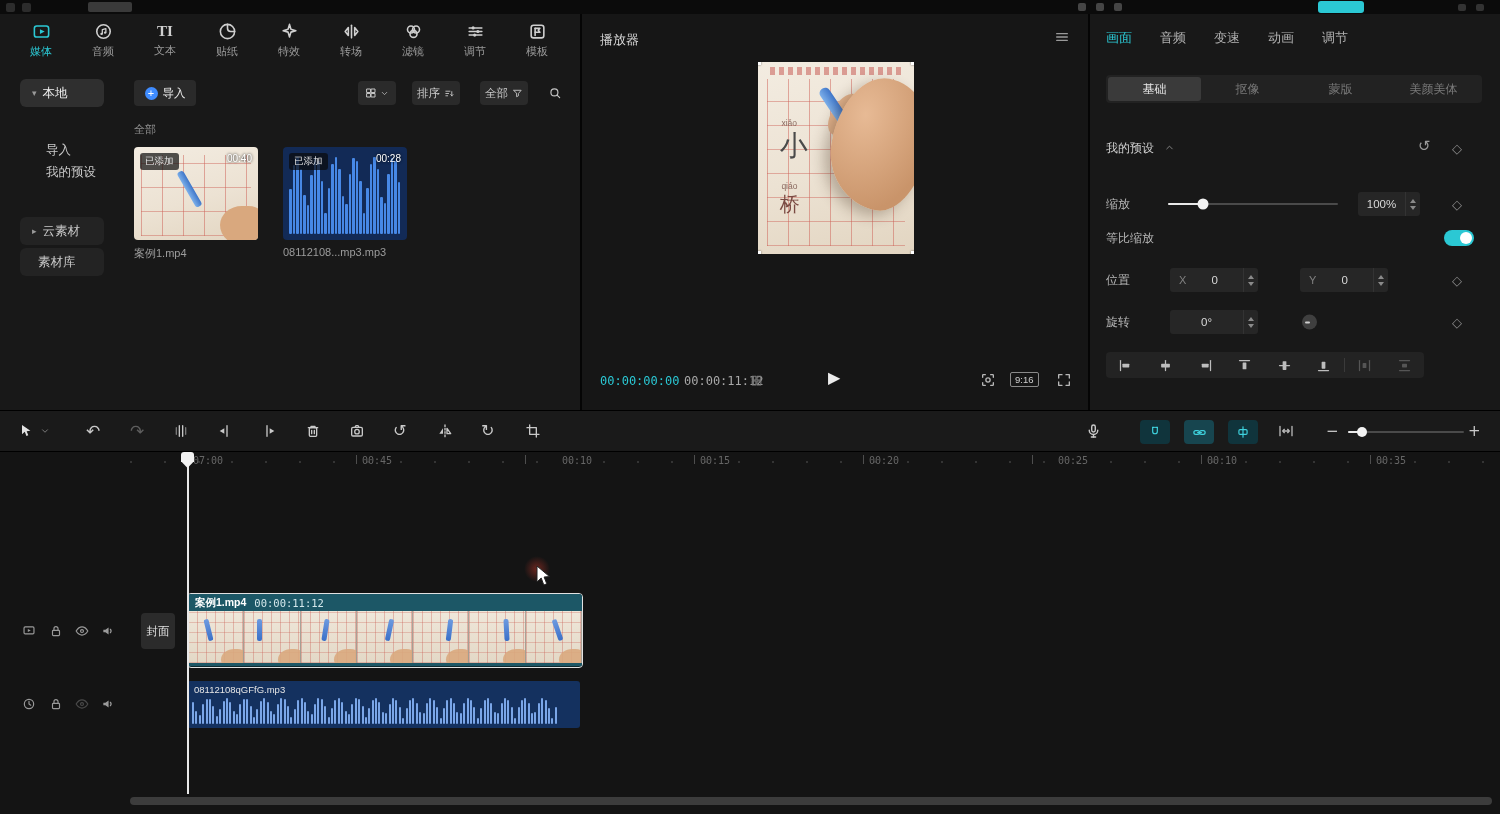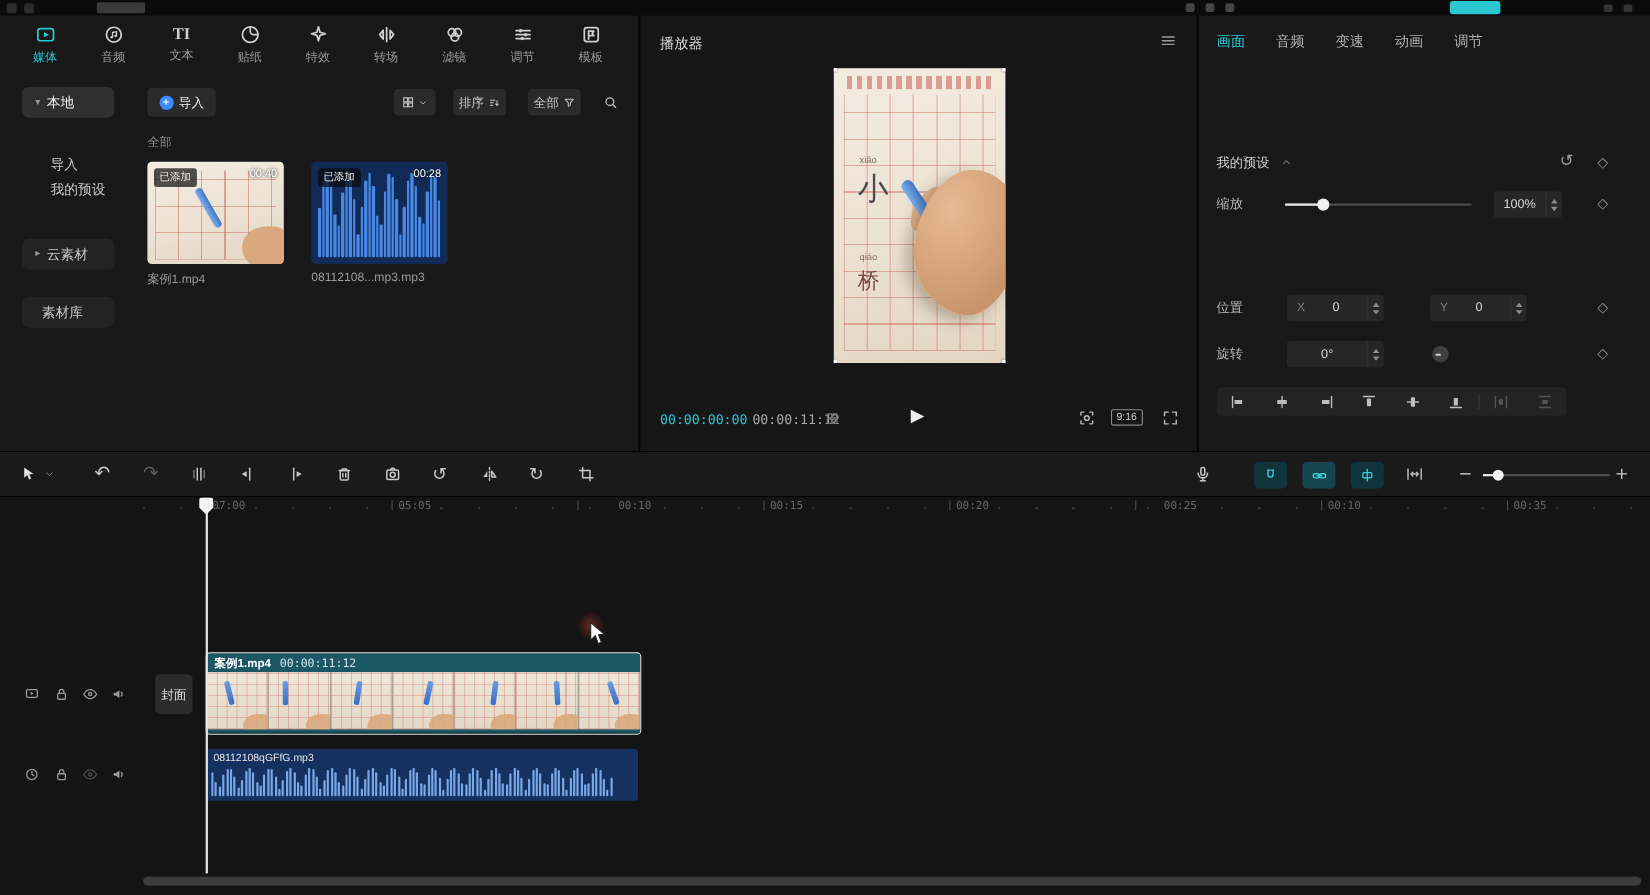--- a/index.html
+++ b/index.html
@@ -234,21 +234,21 @@
     <div class="side-item side-plain" style="top:70px">
       <span>导入</span>
     </div>
     <div class="side-item side-plain" style="top:92px">
       <span>我的预设</span>
     </div>
     <div class="side-item boxed" style="top:151px">
       <span class="tri glyph">▸</span>
       <span>云素材</span>
     </div>
-    <div class="side-item boxed" style="top:204px;padding-left:18px">
+    <div class="side-item boxed" style="top:182px;padding-left:18px">
       <span>素材库</span>
     </div>
   </div>
 
   <div class="abs" style="left:122px;top:52px;width:458px;height:344px">
     <div class="btn" style="position:absolute;left:12px;top:14px;width:62px;height:26px;gap:5px">
       <span style="width:13px;height:13px;border-radius:50%;background:#3f8cff;color:#fff;font-size:11px;line-height:13px;text-align:center">+</span>
       <span class="t" style="color:#eee">导入</span>
     </div>
 
@@ -341,21 +341,21 @@
 </section>
 
 <section class="panel" style="left:582px;top:14px;width:506px;height:396px;background:#161616">
   <div class="abs" style="left:18px;top:17px;font-size:13px;color:#d8d8d8">播放器</div>
   <div class="abs" style="right:18px;top:15px;color:#9a9a9a">
     <svg class="ic" width="16" height="16" viewBox="0 0 24 24">
         <path d="M4 7h16M4 12h16M4 17h16"></path>
       </svg>
   </div>
 
-  <div class="paper abs" style="left:176px;top:48px;width:156px;height:268px">
+  <div class="paper abs" style="left:176px;top:48px;width:156px;height:192px">
     <div class="grid"></div>
     <div class="redhead"></div>
     <span class="ppin" style="left:15%;top:29%">xiǎo</span>
     <span class="pchar" style="left:14%;top:34%;font-size:28px">小</span>
     <span class="ppin" style="left:15%;top:62%">qiáo</span>
     <span class="pchar" style="left:14%;top:67%;font-size:20px;color:#7a4a42">桥</span>
     <div class="finger"></div>
     <div class="pen"></div>
     <div class="hand"></div>
     <div class="handle-dot" style="left:-2px;top:-2px"></div>
@@ -397,48 +397,58 @@
   </div>
 </section>
 
 <section class="panel" style="left:1090px;top:14px;width:410px;height:396px">
   <div class="ptab active" style="left:16px">画面</div>
   <div class="ptab" style="left:70px">音频</div>
   <div class="ptab" style="left:124px">变速</div>
   <div class="ptab" style="left:178px">动画</div>
   <div class="ptab" style="left:232px">调节</div>
 
+  <div class="subtabs">
+    <div class="subtab active">基础</div>
+    <div class="subtab">抠像</div>
+    <div class="subtab">蒙版</div>
+    <div class="subtab">美颜美体</div>
+  </div>
 
   <div class="prow" style="top:122px">
     <span class="plabel" style="color:#d0d0d0">我的预设</span>
     <span class="abs" style="left:74px;top:6px;color:#8a8a8a">
       <svg class="ic" width="11" height="11" viewBox="0 0 24 24">
           <path d="M6 15l6-6 6 6"></path>
         </svg>
     </span>
     <span class="glyph abs" style="left:328px;top:3px;font-size:15px;color:#9a9a9a;cursor:pointer">↺</span>
     <span class="glyph diamond">◇</span>
   </div>
 
-  <div class="prow" style="top:160px">
+  <div class="prow" style="top:178px">
     <span class="plabel">缩放</span>
     <div class="slider-track" style="left:78px;top:11px;width:170px">
       <div class="slider-fill" style="left:0;width:35px"></div>
       <div class="slider-handle" style="left:35px"></div>
     </div>
     <div class="valbox" style="left:268px;top:0;width:62px">
       <span class="vv">100%</span>
       <span class="stepper">
           <i class="tri-up"></i>
           <i class="tri-dn"></i>
         </span>
     </div>
     <span class="glyph diamond">◇</span>
   </div>
 
+  <div class="prow" style="top:212px">
+    <span class="plabel">等比缩放</span>
+    <span class="toggle" style="left:354px;top:4px"></span>
+  </div>
 
   <div class="prow" style="top:254px">
     <span class="plabel">位置</span>
     <div class="valbox" style="left:80px;top:0;width:88px">
       <span class="vl">X</span>
       <span class="vv">0</span>
       <span class="stepper">
           <i class="tri-up"></i>
           <i class="tri-dn"></i>
         </span>
@@ -626,21 +636,21 @@
   </div>
   <span class="tli glyph" style="left:1468px;font-size:15px">+</span>
 </div>
 
 <div class="timeline">
   <div class="ruler-dots"></div>
 
   <div class="rtick" style="left:187px"></div>
   <span class="rlabel mono" style="left:193px">07:00</span>
   <div class="rtick" style="left:356px"></div>
-  <span class="rlabel mono" style="left:362px">05:05</span>
+  <span class="rlabel mono" style="left:362px">00:45</span>
   <div class="rtick" style="left:525px"></div>
   <span class="rlabel mono" style="left:562px">00:10</span>
   <div class="rtick" style="left:694px"></div>
   <span class="rlabel mono" style="left:700px">00:15</span>
   <div class="rtick" style="left:863px"></div>
   <span class="rlabel mono" style="left:869px">00:20</span>
   <div class="rtick" style="left:1032px"></div>
   <span class="rlabel mono" style="left:1058px">00:25</span>
   <div class="rtick" style="left:1201px"></div>
   <span class="rlabel mono" style="left:1207px">00:10</span>

